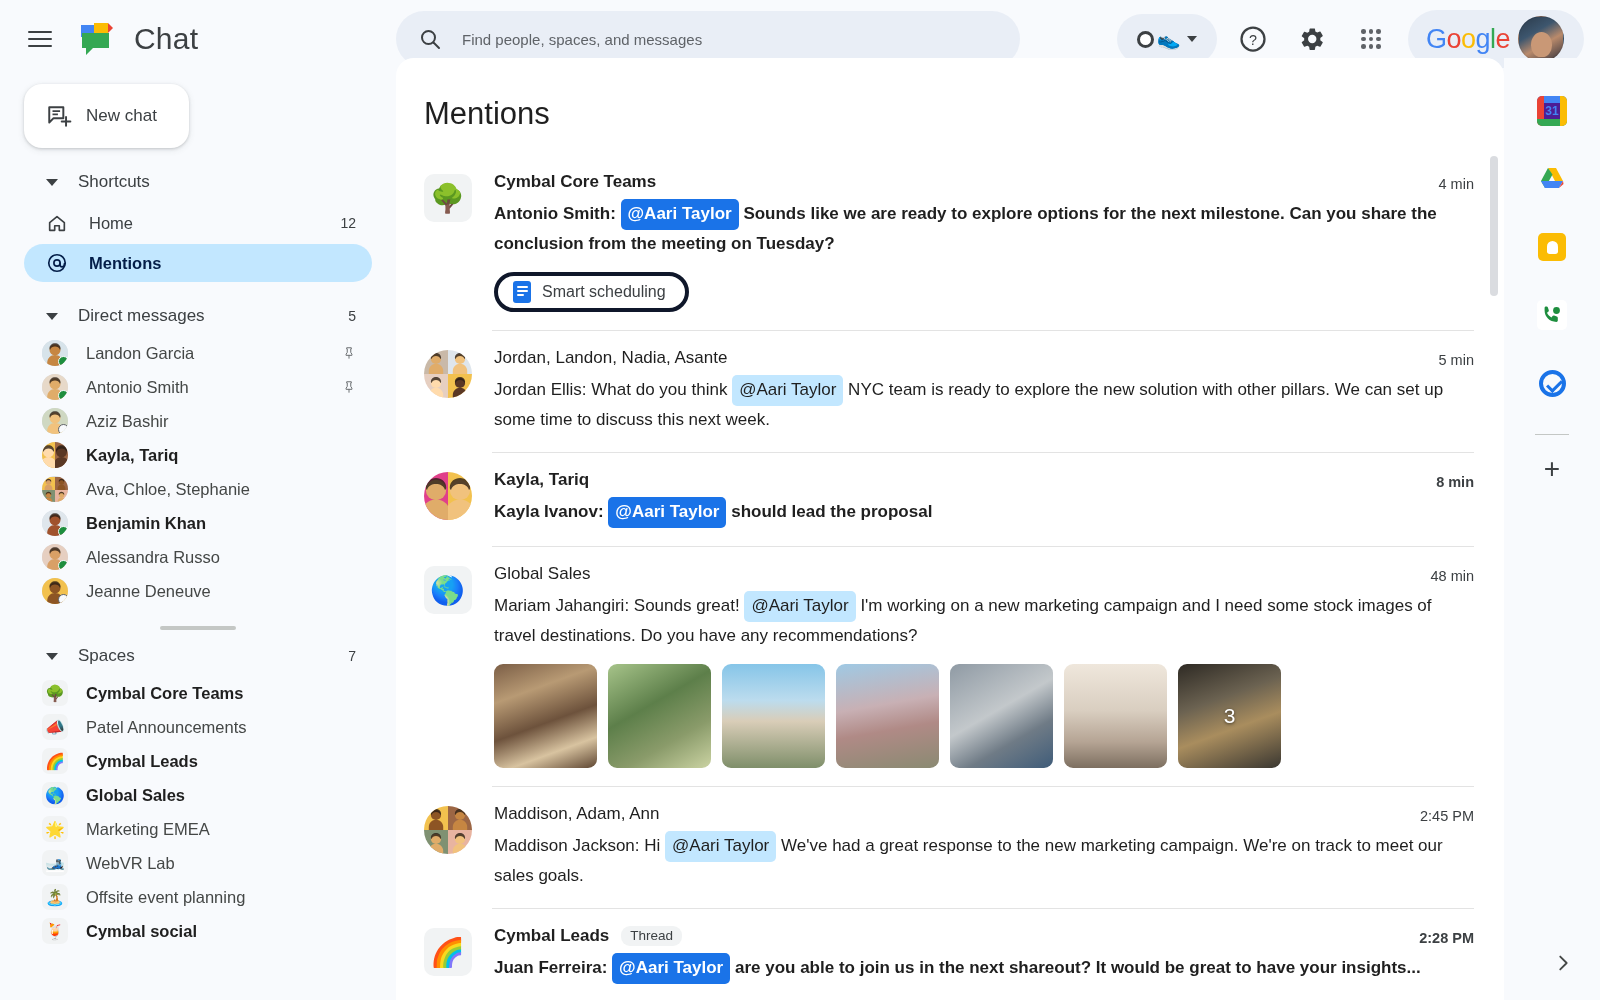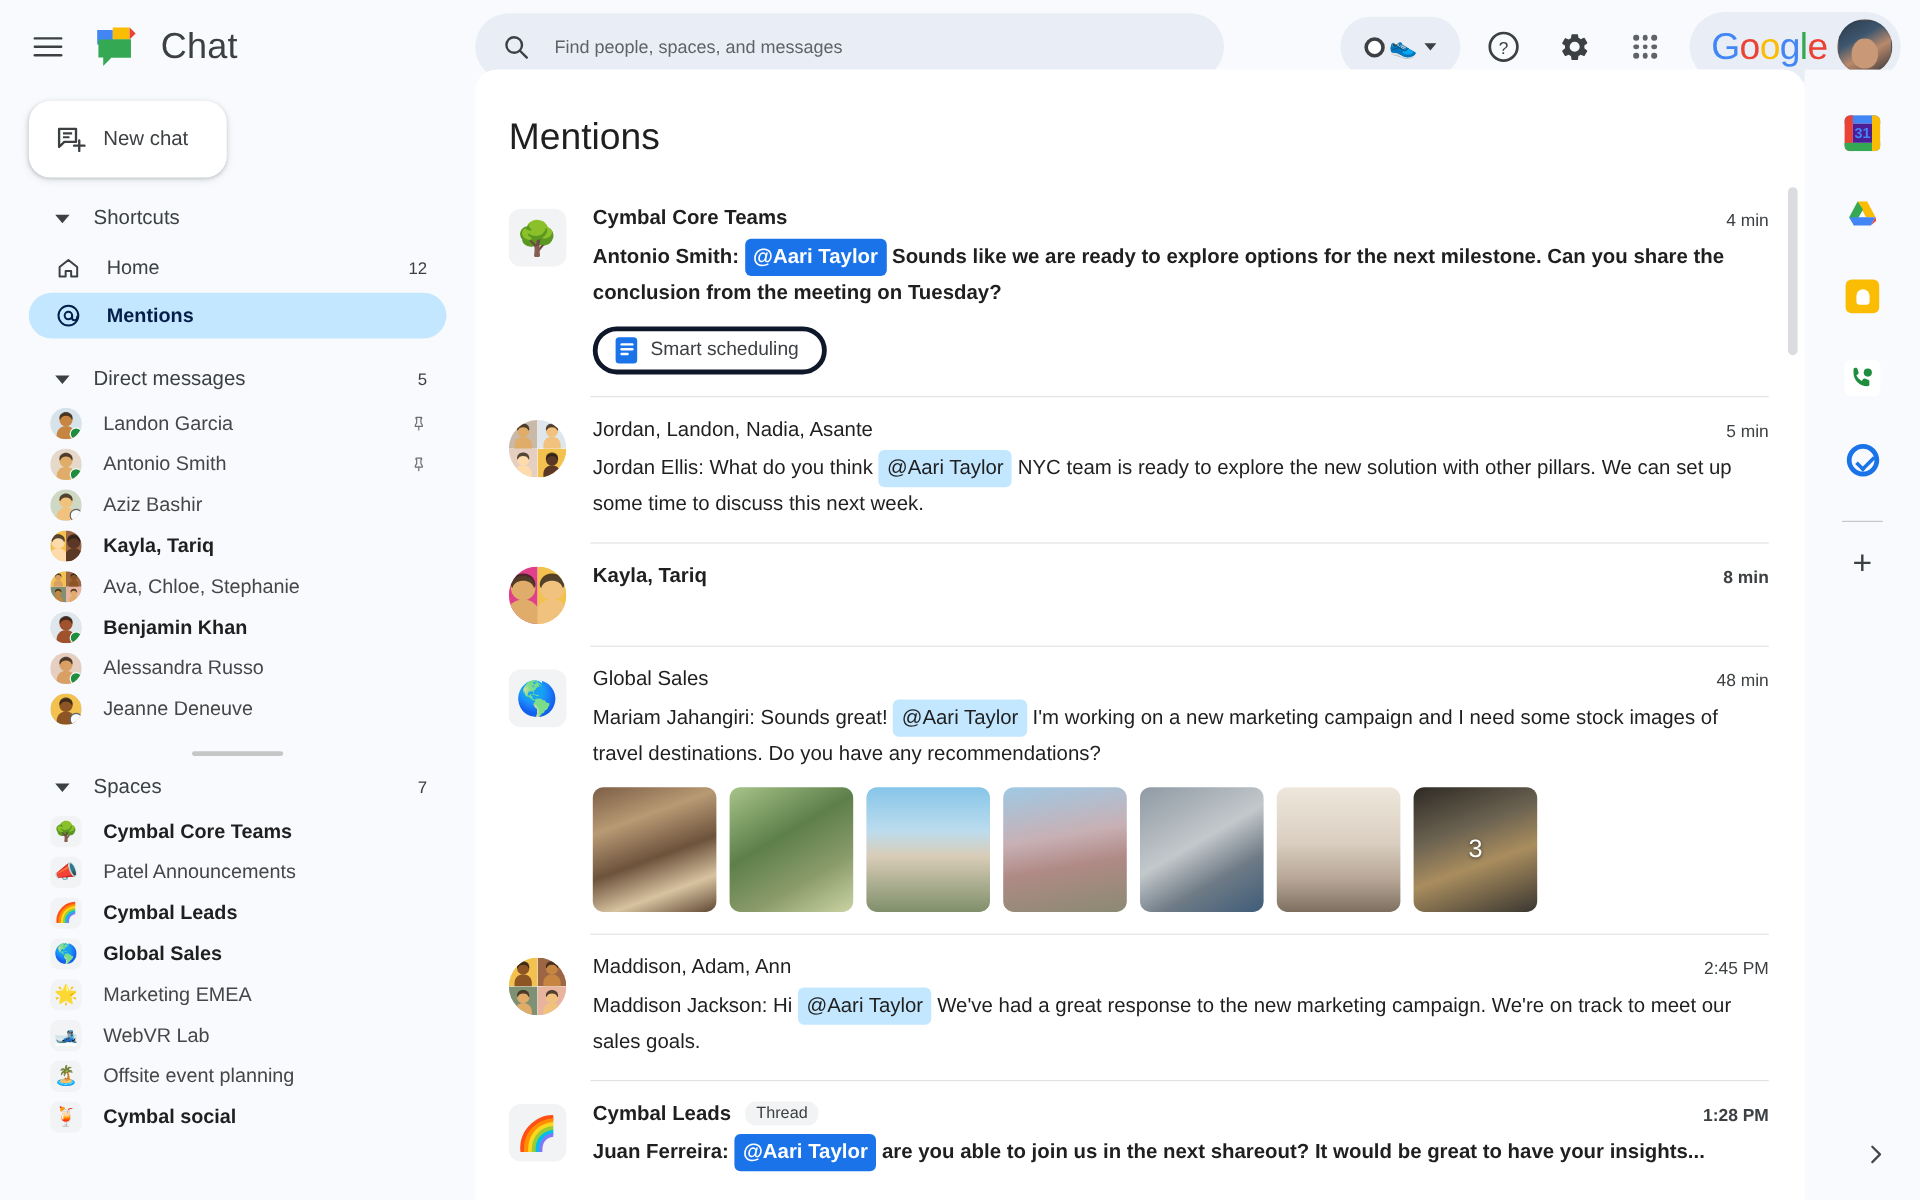--- a/index.html
+++ b/index.html
@@ -64,21 +64,21 @@
   #apps-btn { left: 1349px; }
 
   .dots-grid { width: 20px; height: 20px; display: grid; grid-template-columns: repeat(3,1fr); grid-template-rows: repeat(3,1fr); gap: 3px; }
   .dots-grid i { background: #5f6368; border-radius: 50%; width: 4.5px; height: 4.5px; display: block; }
 
   .account-chip {
     position: absolute; left: 1408px; top: 10px; height: 58px; width: 176px;
     background: #e9eef6; border-radius: 30px; display: flex; align-items: center;
     padding-left: 18px; cursor: pointer;
   }
-  .gtext { font-size: 31px; letter-spacing: -.5px; font-family: "Liberation Sans", sans-serif; }
+  .gtext { font-size: 27px; letter-spacing: -.5px; font-family: "Liberation Sans", sans-serif; }
   .gtext .b { color:#4285f4; } .gtext .r { color:#ea4335; } .gtext .y { color:#fbbc05; }
   .gtext .g { color:#34a853; }
   .avatar-me {
     width: 46px; height: 46px; border-radius: 50%; margin-left: 8px; flex: none;
     background: linear-gradient(150deg,#2b3a4a 0%,#3d566e 35%,#b98a6b 60%,#2f2f3a 100%);
     border: 1px solid rgba(0,0,0,.08); overflow: hidden; position: relative;
   }
   .avatar-me::after{
     content:""; position:absolute; left:26%; top:34%; width:48%; height:58%;
     border-radius:50% 50% 45% 45%; background:#c99876;
@@ -592,20 +592,21 @@
                 <circle cx="20" cy="15" r="8.5" fill="#f1c27d"></circle>
                 <path d="M20 23c7 0 12 5.5 12 12v5H8v-5c0-6.5 5-12 12-12z" fill="#f1c27d"></path>
                 <path d="M11.5 13c0-5 4-8 8.5-8s8.5 3 8.5 8c0 1.5-1 2-1 2-1-3.5-4-5-7.5-5s-6.5 1.5-7.5 5c0 0-1-.5-1-2z" fill="rgba(40,28,20,.78)"></path>
               </svg></i>
           </div>
         </div>
         <div class="m-body">
           <div class="m-head">
             <span class="m-space bold">Kayla, Tariq</span>
           </div>
+          <div class="m-text bold"><span>Kayla Ivanov: </span><span class="chip-mention unread">@Aari Taylor</span><span> should lead the proposal</span></div>
         </div>
         <div class="m-time bold">8 min</div>
       </div>
       <div class="mention">
         <div class="m-av">
           <div class="emojibox">🌎</div>
         </div>
         <div class="m-body">
           <div class="m-head">
             <span class="m-space">Global Sales</span>
@@ -666,21 +667,21 @@
         <div class="m-av">
           <div class="emojibox">🌈</div>
         </div>
         <div class="m-body">
           <div class="m-head">
             <span class="m-space bold">Cymbal Leads</span>
             <span class="thread-badge">Thread</span>
           </div>
           <div class="m-text bold"><span>Juan Ferreira: </span><span class="chip-mention unread">@Aari Taylor</span><span> are you able to join us in the next shareout? It would be great to have your insights...</span></div>
         </div>
-        <div class="m-time bold">1:28 PM</div>
+        <div class="m-time bold">2:28 PM</div>
       </div>
     </div>
   <div class="main-scroll"></div>
 </div>
 
 <div class="rail">
   <div class="rail-btn" id="rail-calendar">
     <div class="cal-icon">
       <div class="t"></div>
         <div class="l"></div>

